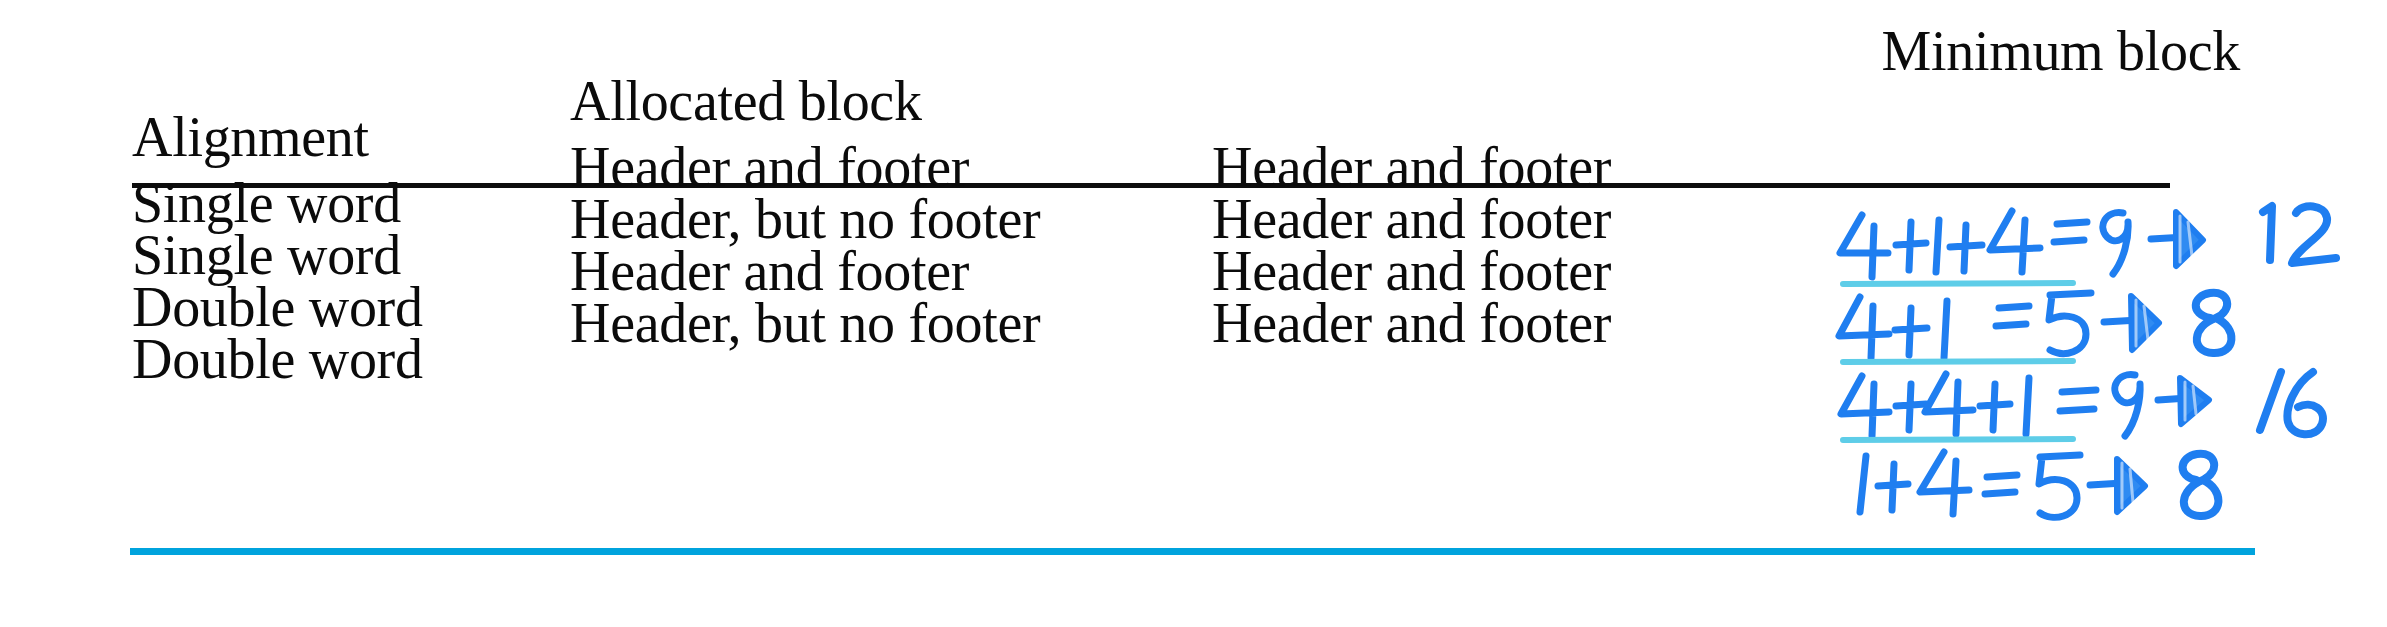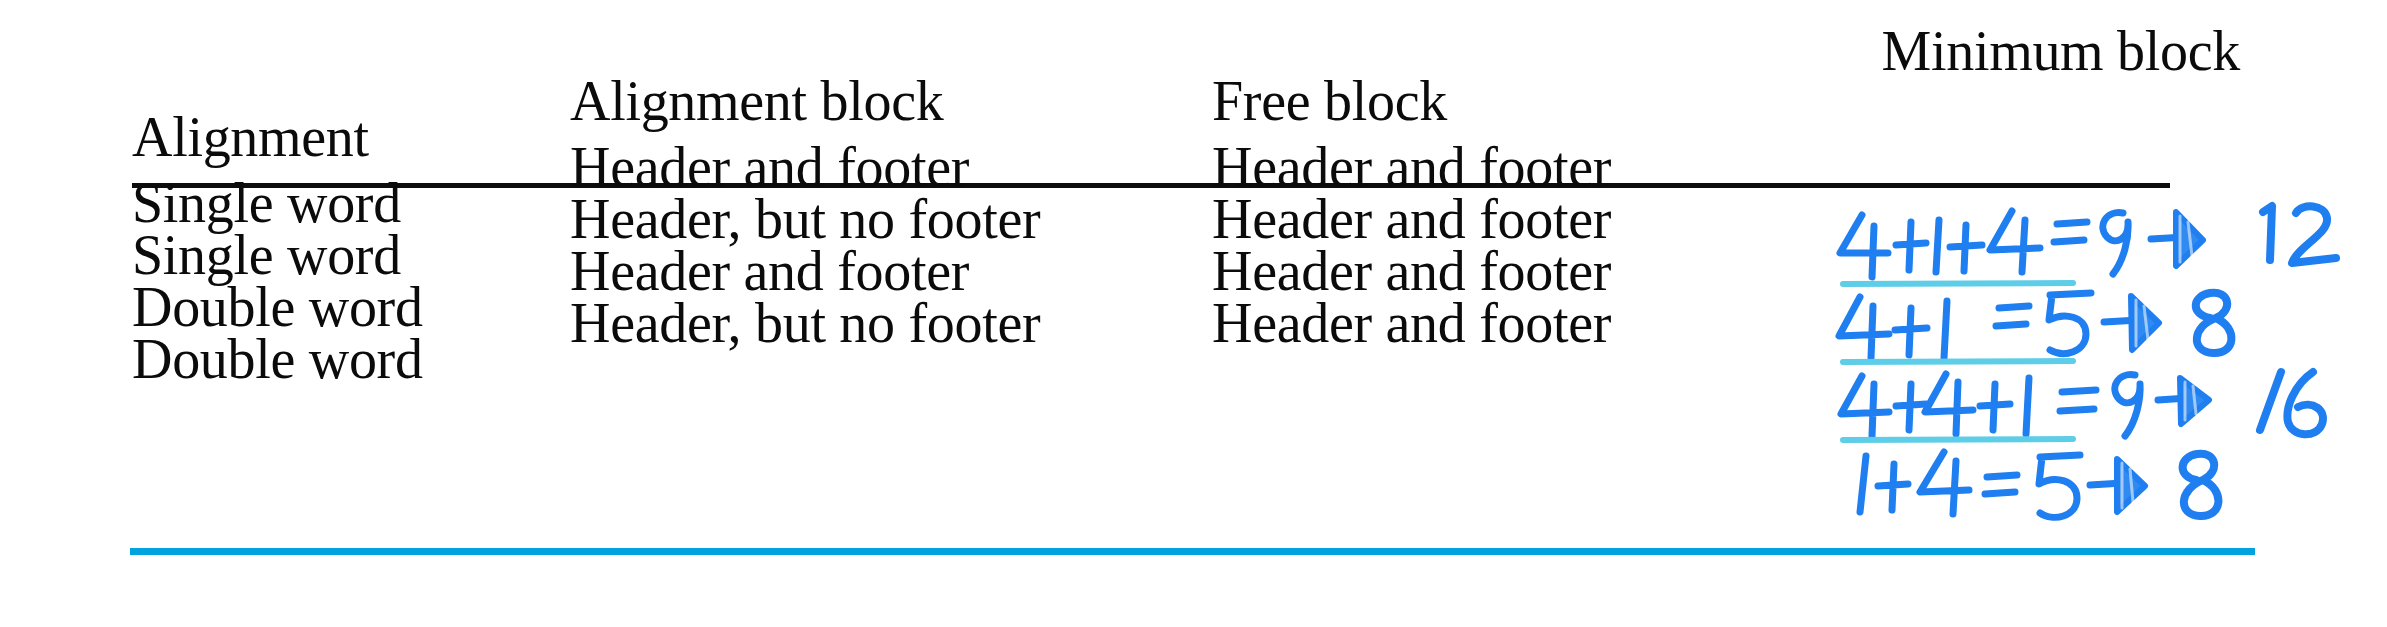--- a/index.html
+++ b/index.html
@@ -83,23 +83,22 @@
 </style>
 </head>
 <body>
 
 <div id="page">
 
   <div class="table-wrap">
 
     <div class="hdr-cell hdr-align col-align">Alignment</div>
 
-    <div class="hdr-cell hdr-alloc col-alloc">Alignment block</div>
-
-    <div class="hdr-cell hdr-free col-free">Free block</div>
+    <div class="hdr-cell hdr-alloc col-alloc">Allocated block</div>
+
 
     <div class="hdr-cell hdr-min col-min centered">
       <div>Minimum block</div>
     </div>
 
     <div class="rule-black"></div>
 
     <div class="row-cell col-align" style="top:137px;">Single word</div>
     <div class="row-cell col-alloc" style="top:137px;">Header and footer</div>
     <div class="row-cell col-free" style="top:137px;">Header and footer</div>

